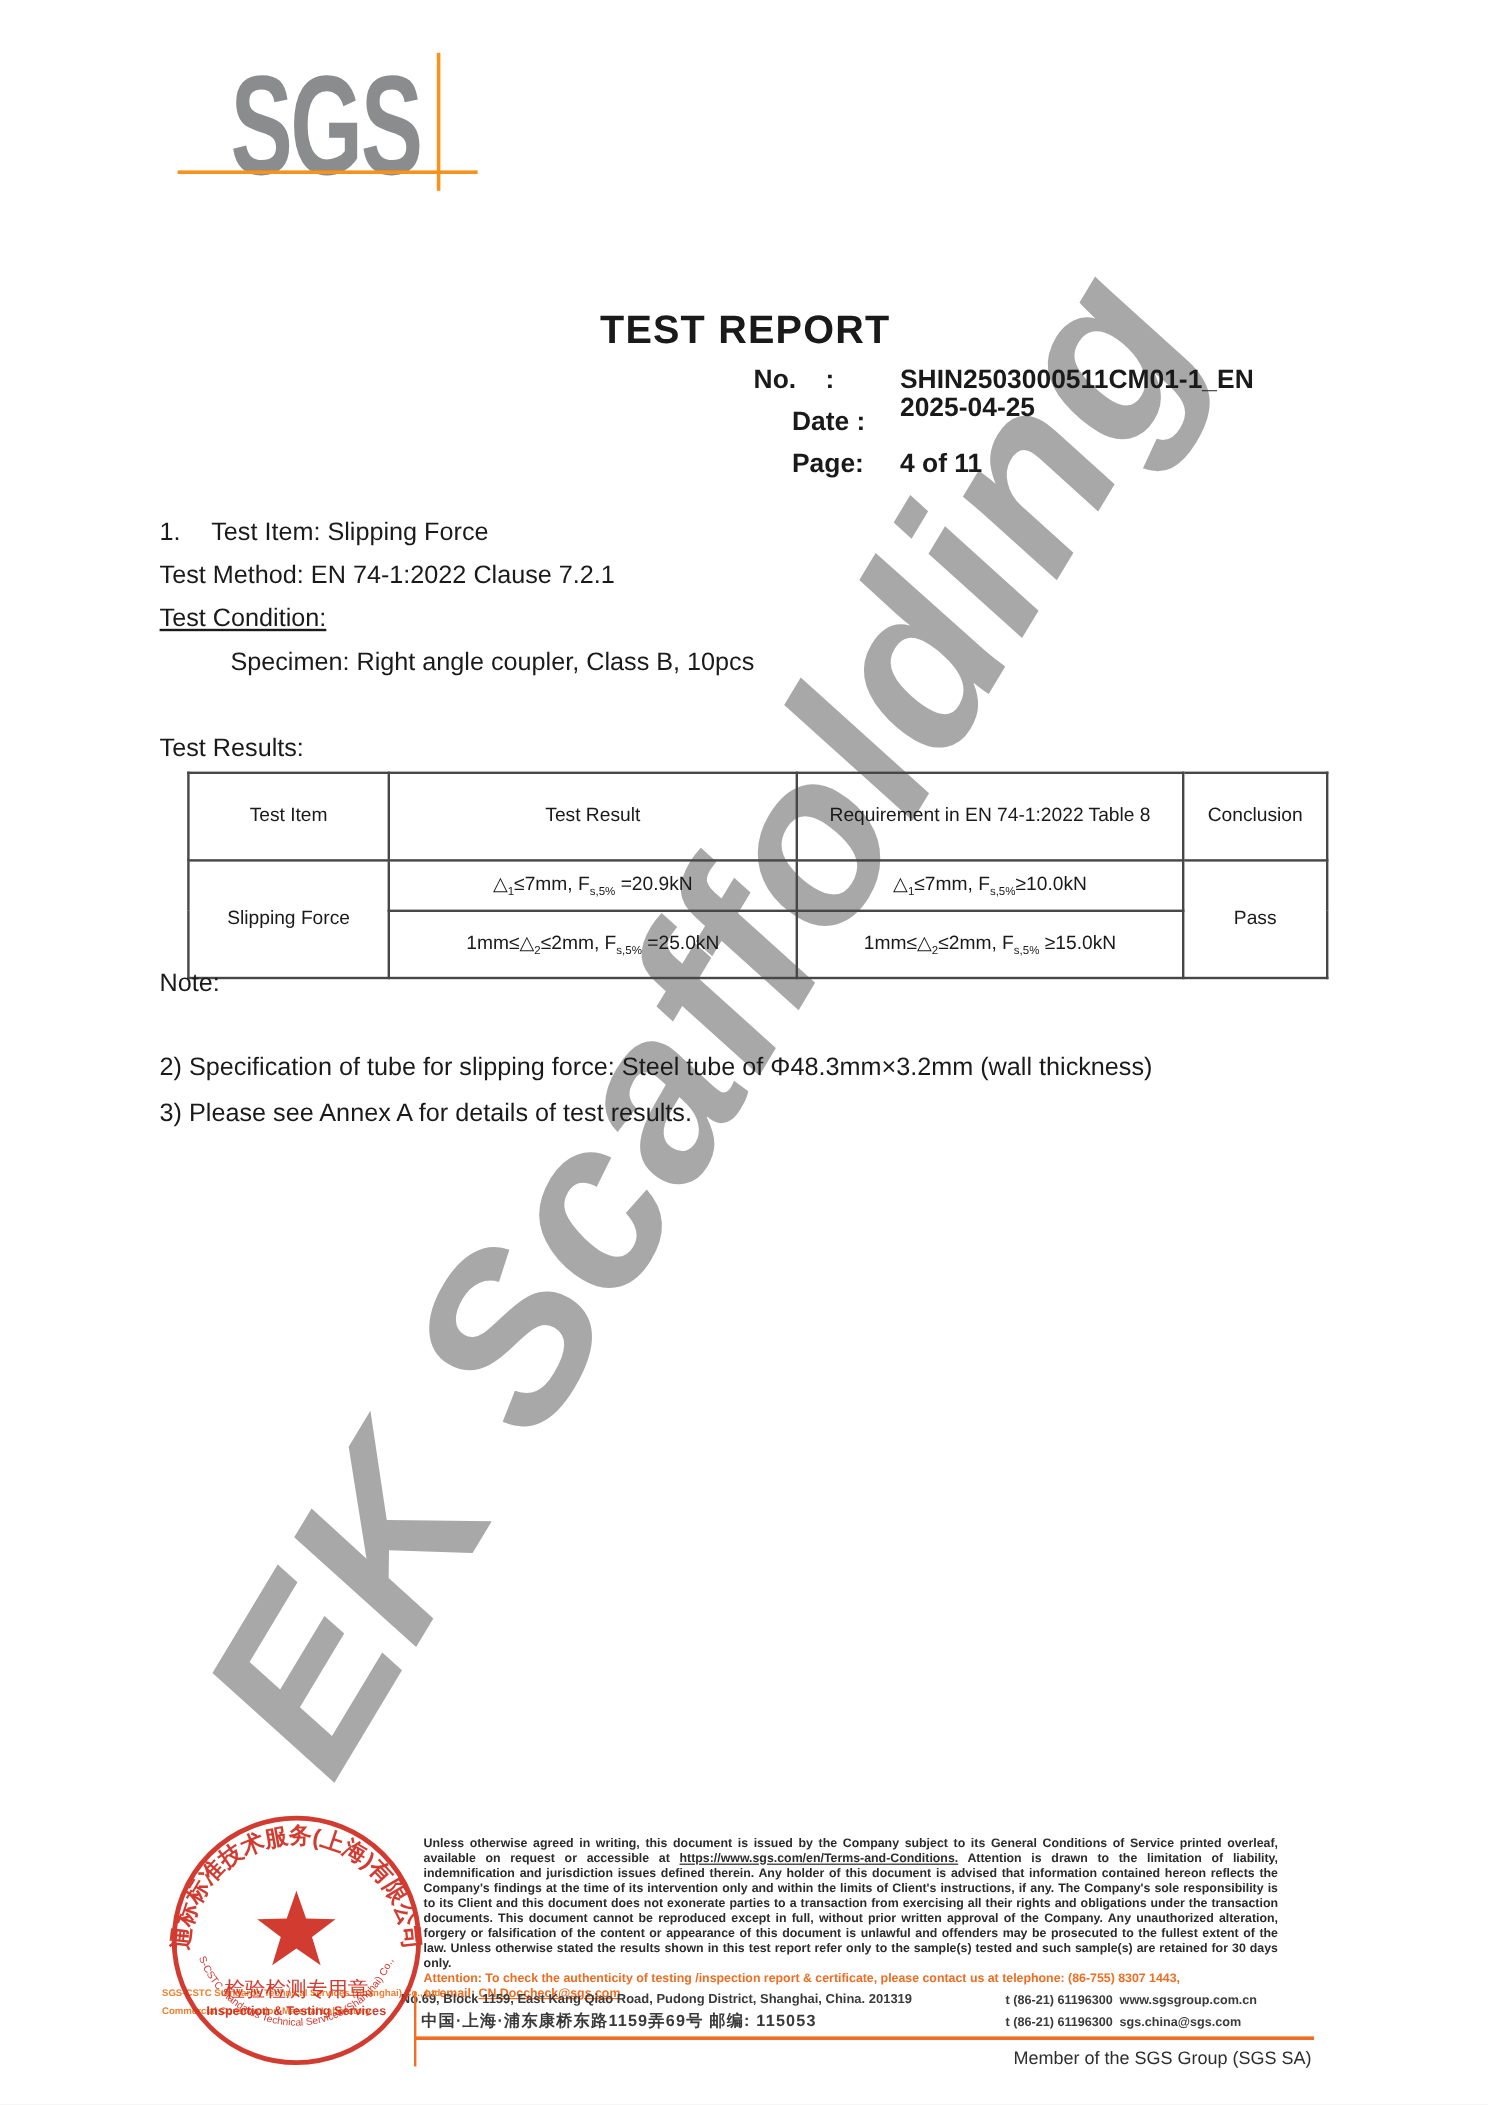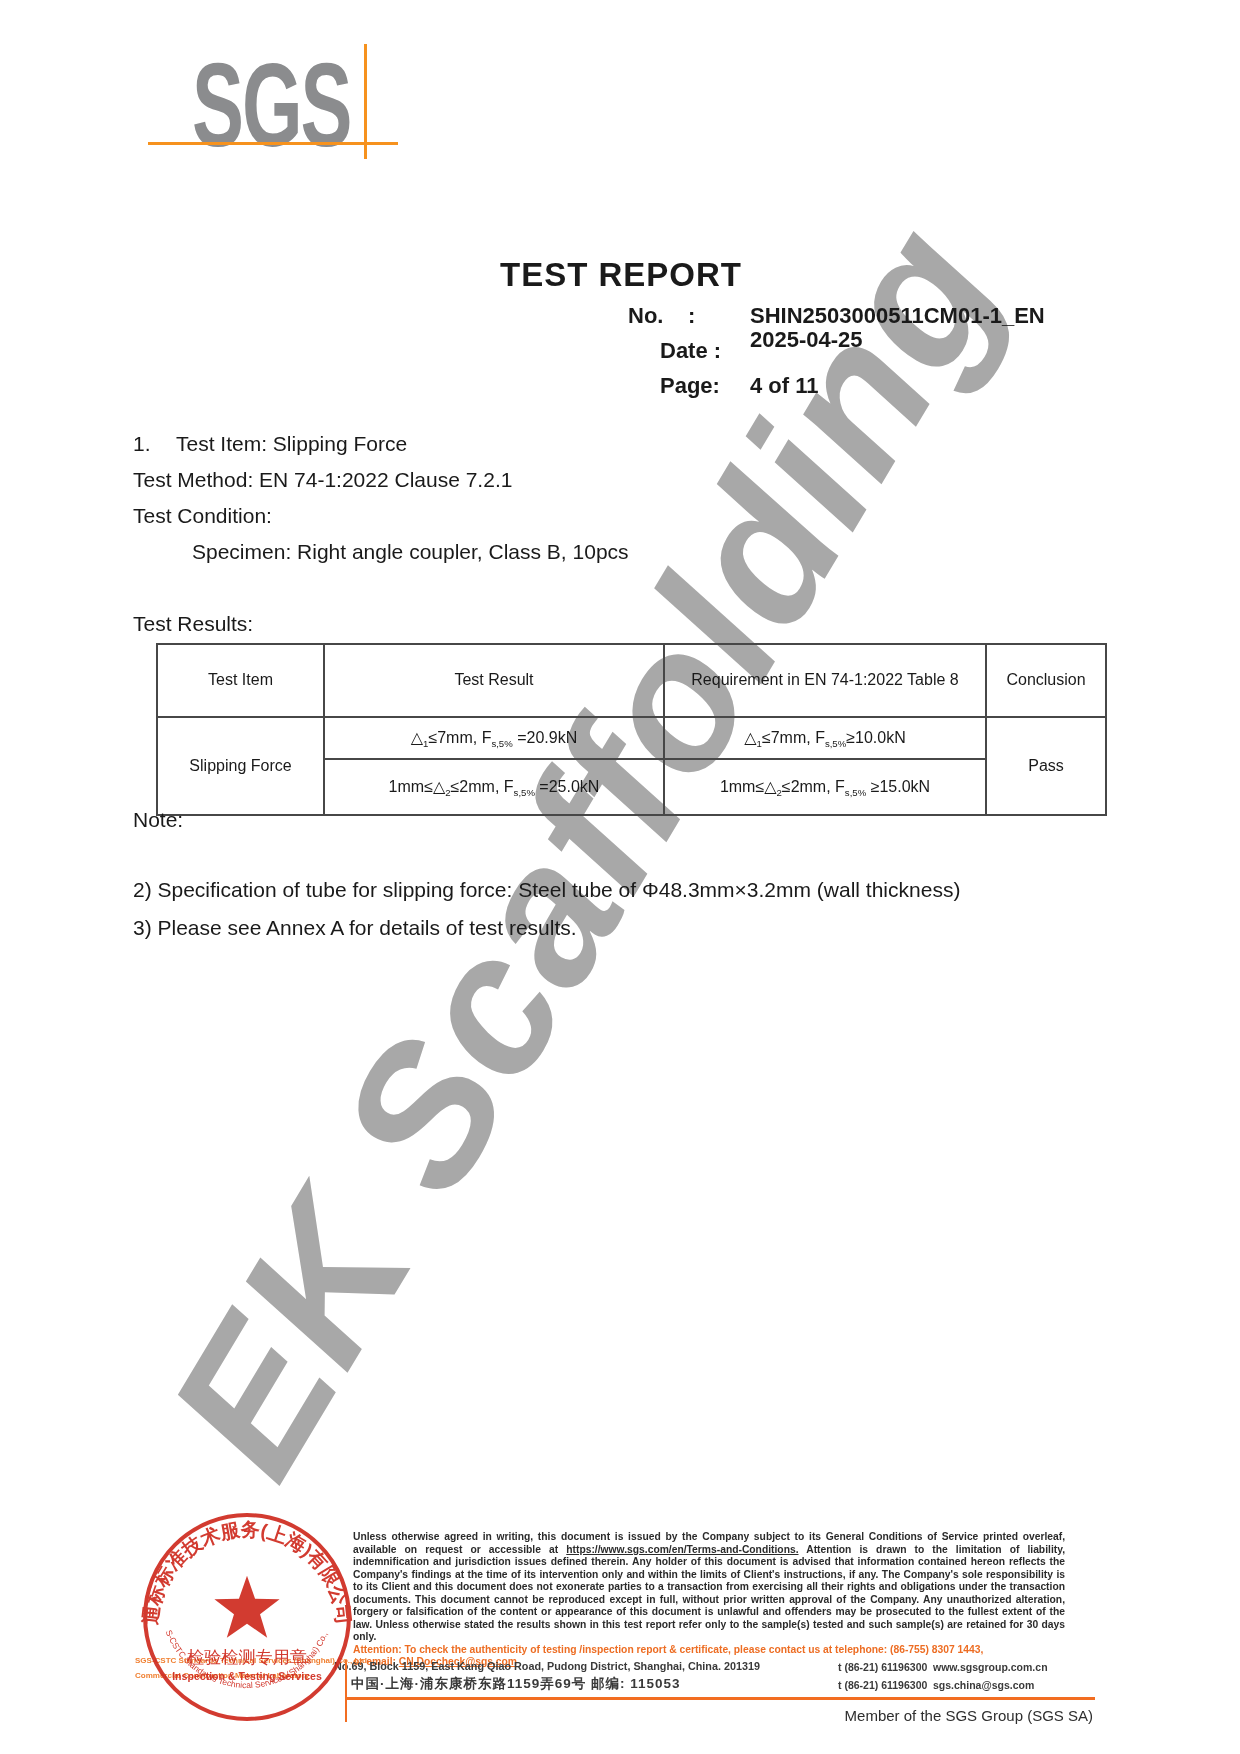--- a/index.html
+++ b/index.html
@@ -76,21 +76,21 @@
 
   <div class="abs info-label" style="left:660px;top:338px;">Date :</div>
   <div class="abs info-value" style="left:750px;top:327px;">2025-04-25</div>
 
   <div class="abs info-label" style="left:660px;top:373px;">Page:</div>
   <div class="abs info-value" style="left:750px;top:373px;">4 of 11</div>
 
   <div class="abs bodyline" style="left:133px;top:432px;">1.</div>
   <div class="abs bodyline" style="left:176px;top:432px;">Test Item: Slipping Force</div>
   <div class="abs bodyline" style="left:133px;top:468px;">Test Method: EN 74-1:2022 Clause 7.2.1</div>
-  <div class="abs bodyline" style="left:133px;top:504px;">Test Condition:</div>
+  <div class="abs bodyline" style="left:133px;top:504px;text-decoration:underline;">Test Condition:</div>
   <div class="abs bodyline" style="left:192px;top:540px;">Specimen: Right angle coupler, Class B, 10pcs</div>
   <div class="abs bodyline" style="left:133px;top:612px;">Test Results:</div>
 
   <table class="results-table">
     <colgroup>
       <col style="width:167px">
         <col style="width:340px">
         <col style="width:322px">
         <col style="width:120px">
     </colgroup>

